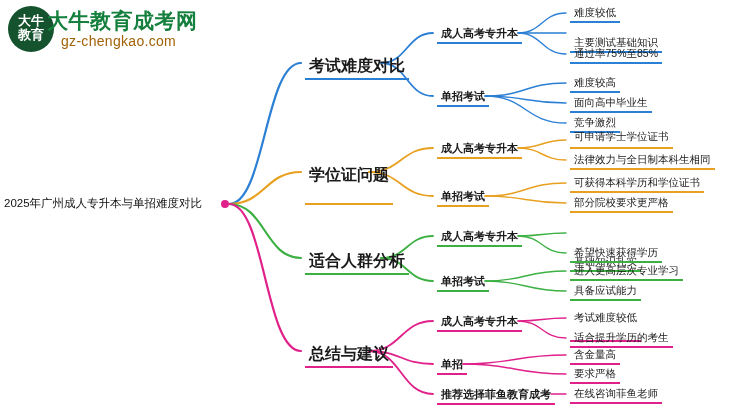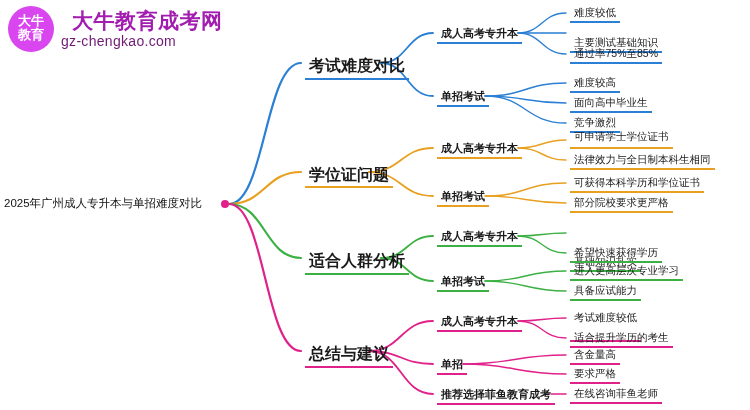--- a/index.html
+++ b/index.html
@@ -28,47 +28,47 @@
     width: 182px;
     height: 46px;
   }
   .logo-mark {
     position: absolute;
     left: 0;
     top: 0;
     width: 46px;
     height: 46px;
     border-radius: 50%;
-    background: #d946ef;
+    background: #14532d;
     color: #ffffff;
     font-family: "Liberation Serif", serif;
     font-size: 13px;
     line-height: 14px;
     text-align: center;
     padding-top: 8px;
     box-sizing: border-box;
     font-weight: bold;
   }
   .logo-mark span { display: block; }
   .logo-title {
     position: absolute;
-    left: 64px;
+    left: 39px;
     top: 1px;
     font-size: 21px;
     font-weight: bold;
-    color: #a21caf;
+    color: #15803d;
     letter-spacing: 0.5px;
     white-space: nowrap;
   }
   .logo-sub {
     position: absolute;
     left: 53px;
     top: 27px;
     font-size: 14px;
-    color: #701a75;
+    color: #a16207;
     letter-spacing: 0.3px;
     white-space: nowrap;
     font-family: "Liberation Sans", sans-serif;
   }
   .node {
     position: absolute;
     white-space: nowrap;
     box-sizing: border-box;
     font-family: "Liberation Sans", sans-serif;
     color: #1a1a1a;
@@ -146,21 +146,21 @@
     <div class="node node-root" style="left: 4px; top: 196px;">2025年广州成人专升本与单招难度对比</div>
     <div class="node node-l1" style="left: 305px; top: 54px; border-bottom: 2px solid rgb(43, 127, 212); padding-bottom: 1px;">考试难度对比</div>
     <div class="node node-l2" style="left: 437px; top: 24px; border-bottom: 2px solid rgb(43, 127, 212); padding-bottom: 1px;">成人高考专升本</div>
     <div class="node node-l3" style="left: 570px; top: 4px; border-bottom: 2px solid rgb(43, 127, 212); padding-bottom: 1px;">难度较低</div>
     <div class="node node-l3" style="left: 570px; top: 34px; border-bottom: 2px solid rgb(43, 127, 212); padding-bottom: 1px;">主要测试基础知识</div>
     <div class="node node-l3" style="left: 570px; top: 45px; border-bottom: 2px solid rgb(43, 127, 212); padding-bottom: 1px;">通过率75%至85%</div>
     <div class="node node-l2" style="left: 437px; top: 87px; border-bottom: 2px solid rgb(43, 127, 212); padding-bottom: 1px;">单招考试</div>
     <div class="node node-l3" style="left: 570px; top: 74px; border-bottom: 2px solid rgb(43, 127, 212); padding-bottom: 1px;">难度较高</div>
     <div class="node node-l3" style="left: 570px; top: 94px; border-bottom: 2px solid rgb(43, 127, 212); padding-bottom: 1px;">面向高中毕业生</div>
     <div class="node node-l3" style="left: 570px; top: 114px; border-bottom: 2px solid rgb(43, 127, 212); padding-bottom: 1px;">竞争激烈</div>
-    <div class="node node-l1" style="left: 305px; top: 163px; border-bottom: 2px solid rgb(232, 160, 32); padding-bottom: 0;">学位证问题</div>
+    <div class="node node-l1" style="left: 305px; top: 163px; border-bottom: 2px solid rgb(232, 160, 32); padding-bottom: 17px;">学位证问题</div>
     <div class="node node-l2" style="left: 437px; top: 139px; border-bottom: 2px solid rgb(232, 160, 32); padding-bottom: 1px;">成人高考专升本</div>
     <div class="node node-l3" style="left: 570px; top: 128px; border-bottom: 2px solid rgb(232, 160, 32); padding-bottom: 3px;">可申请学士学位证书</div>
     <div class="node node-l3" style="left: 570px; top: 151px; border-bottom: 2px solid rgb(232, 160, 32); padding-bottom: 1px;">法律效力与全日制本科生相同</div>
     <div class="node node-l2" style="left: 437px; top: 187px; border-bottom: 2px solid rgb(232, 160, 32); padding-bottom: 1px;">单招考试</div>
     <div class="node node-l3" style="left: 570px; top: 174px; border-bottom: 2px solid rgb(232, 160, 32); padding-bottom: 1px;">可获得本科学历和学位证书</div>
     <div class="node node-l3" style="left: 570px; top: 194px; border-bottom: 2px solid rgb(232, 160, 32); padding-bottom: 1px;">部分院校要求更严格</div>
     <div class="node node-l1" style="left: 305px; top: 249px; border-bottom: 2px solid rgb(60, 176, 67); padding-bottom: 1px;">适合人群分析</div>
     <div class="node node-l2" style="left: 437px; top: 227px; border-bottom: 2px solid rgb(60, 176, 67); padding-bottom: 1px;">成人高考专升本</div>
     <div class="node node-l3" style="left: 570px; top: 224px; border-bottom: 2px solid rgb(60, 176, 67); padding-bottom: 1px; margin-top: 29px;">基础知识扎实</div>
     <div class="node node-l3" style="left: 570px; top: 244px; border-bottom: 2px solid rgb(60, 176, 67); padding-bottom: 1px;">希望快速获得学历</div>

